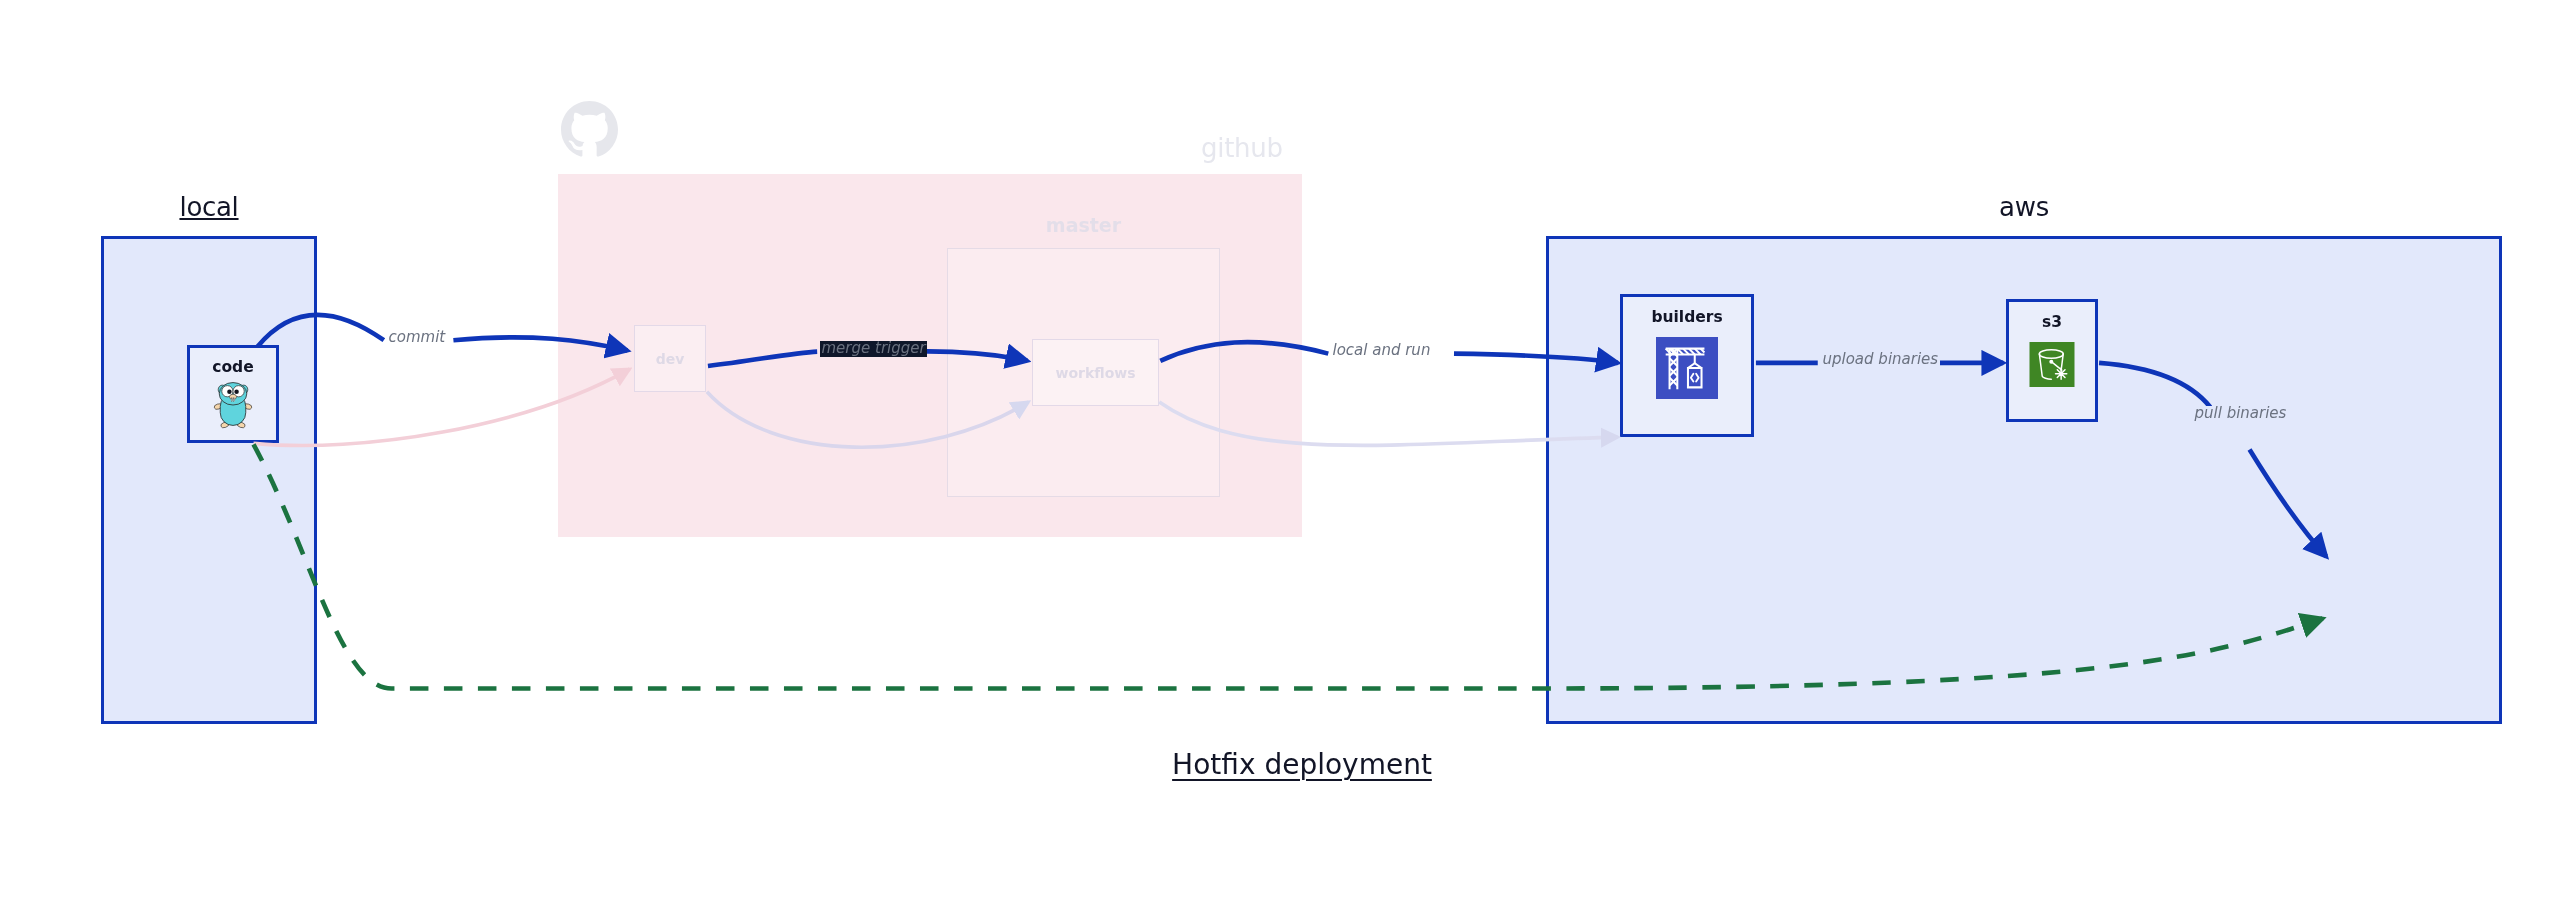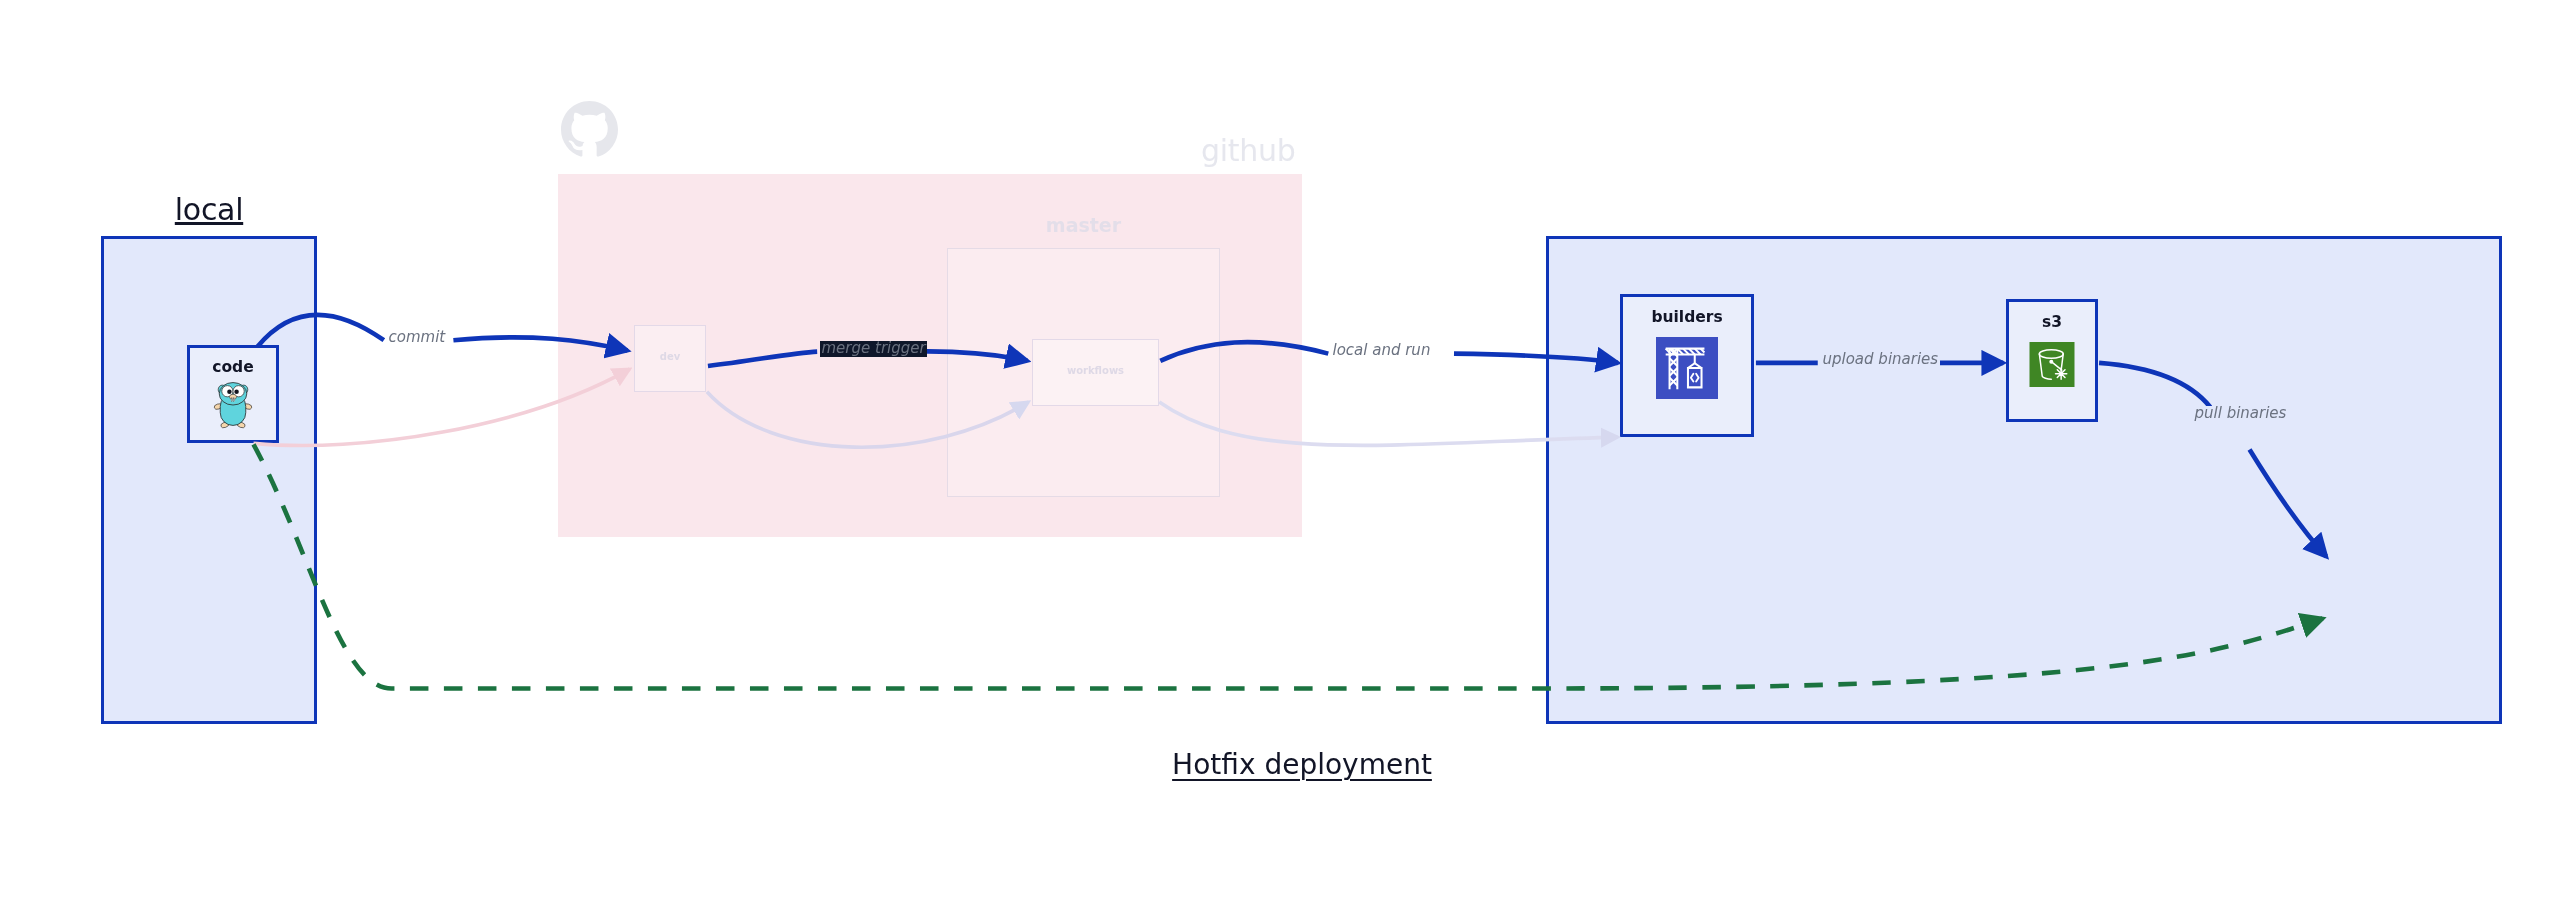--- a/index.html
+++ b/index.html
@@ -26,21 +26,21 @@
   .group {
     position: absolute;
     box-sizing: border-box;
   }
   .group.solid {
     background: #e2e8fb;
     border: 3.6px solid #0e35b8;
   }
   .group-title {
     position: absolute;
-    font-size: 30px;
+    font-size: 26px;
     color: #121527;
     white-space: nowrap;
     letter-spacing: -0.3px;
   }
   .group-title.faded {
     color: #e6e7ee;
   }
 
   
   .gh-panel {
@@ -58,21 +58,21 @@
     position: absolute;
     box-sizing: border-box;
     background: rgba(255,255,255,0.30);
     border: 1.5px solid #e3d9e8;
   }
   .gh-node-label {
     position: absolute;
     left: 0; right: 0;
     top: 38%;
     text-align: center;
-    font-size: 10px;
+    font-size: 14px;
     font-weight: bold;
     color: #ded9e6;
     white-space: nowrap;
   }
 
   
   .node {
     position: absolute;
     box-sizing: border-box;
     background: #eaeefb;
@@ -183,20 +183,21 @@
         <circle cx="45" cy="23" r="4.4" fill="#14161f"></circle>
 
         <ellipse cx="38" cy="33" rx="7" ry="5" fill="#f6d6ac" stroke="#2b2b2b" stroke-width="1.1"></ellipse>
         <rect x="34.5" y="35" width="3" height="7" fill="#ffffff" stroke="#2b2b2b" stroke-width="0.8"></rect>
         <rect x="38.5" y="35" width="3" height="7" fill="#ffffff" stroke="#2b2b2b" stroke-width="0.8"></rect>
       </svg>
     </span>
   </div>
 
   <div class="group solid" style="left:1546px; top:236px; width:956px; height:488px;"></div>
+  <div class="group-title" style="left:1546px; top:192px; width:956px; text-align:center;">aws</div>
 
   <div class="node" style="left:1620px; top:294px; width:134px; height:143px;">
     <div class="node-label" style="top:11.3px;">builders</div>
     <span class="node-icon" style="top:40px; width:62px; height:62px;">
       <svg width="62" height="62" viewBox="0 0 64 64" aria-hidden="true">
         <rect width="64" height="64" fill="#3c4ec2"></rect>
         <g fill="none" stroke="#ffffff" stroke-width="2.1">
 
           <path d="M14 12 L14 54 M22 12 L22 54"></path>
           <path d="M14 12 L22 20 M22 12 L14 20 M14 22 L22 30 M22 22 L14 30

